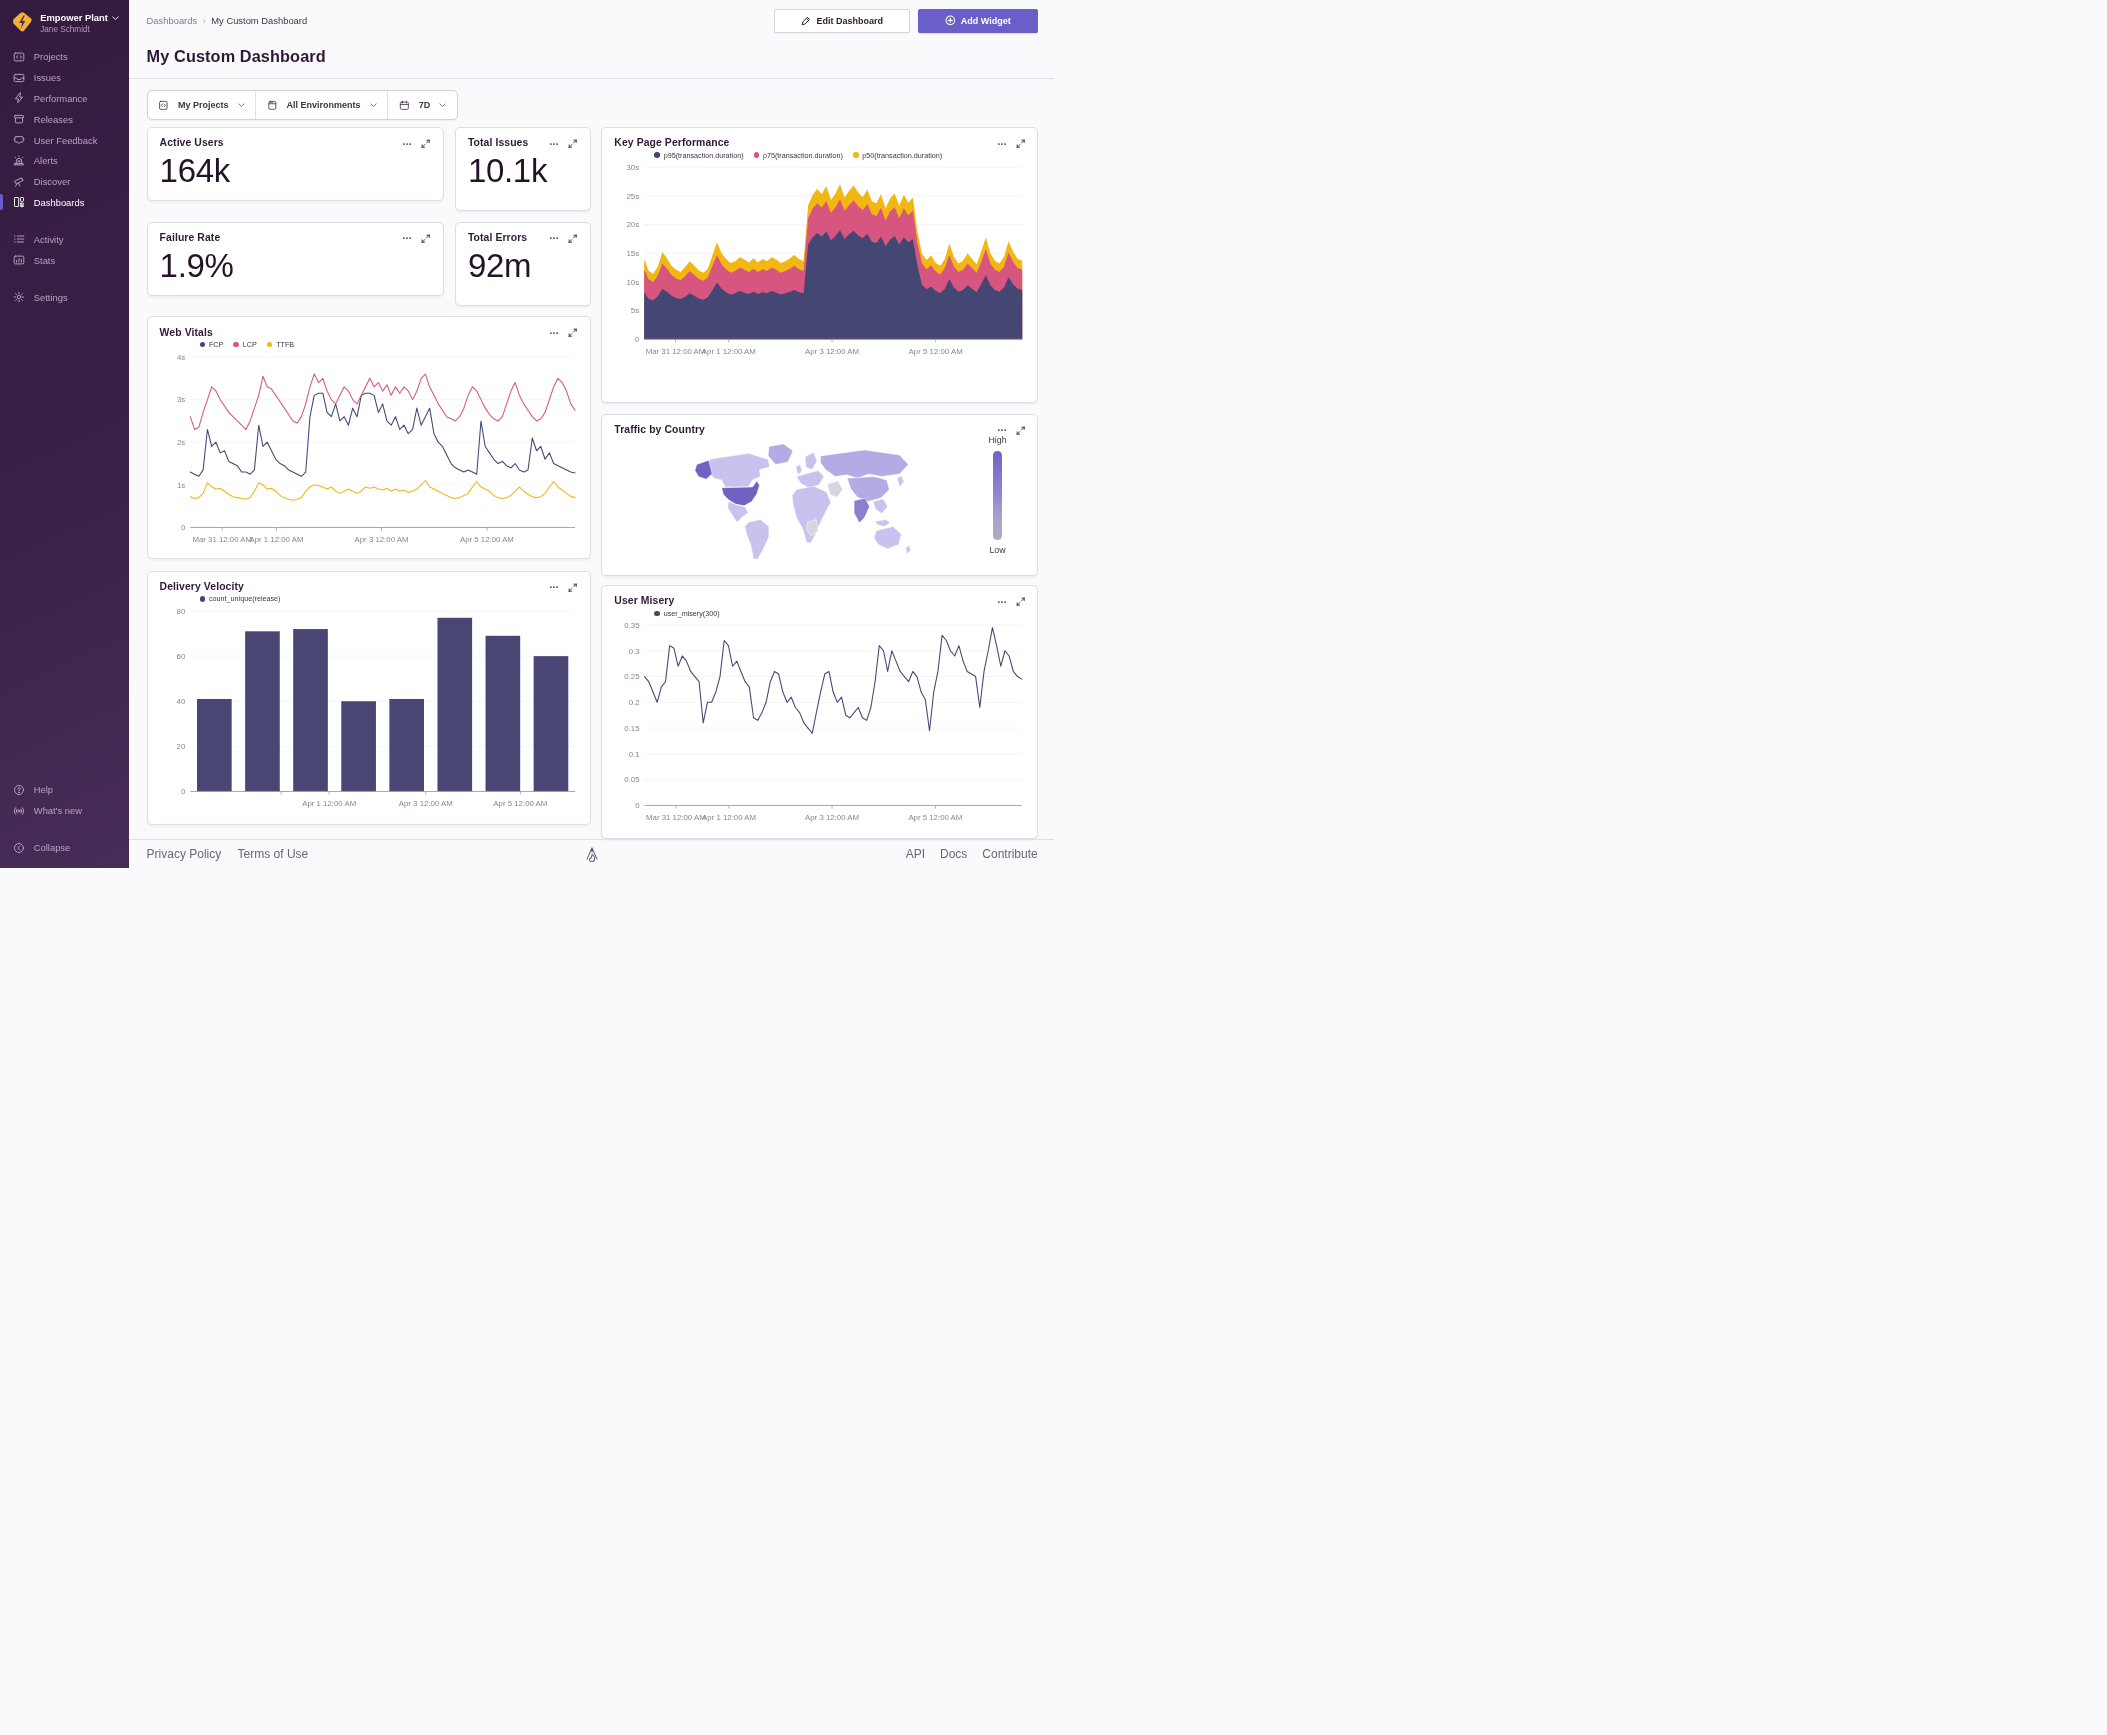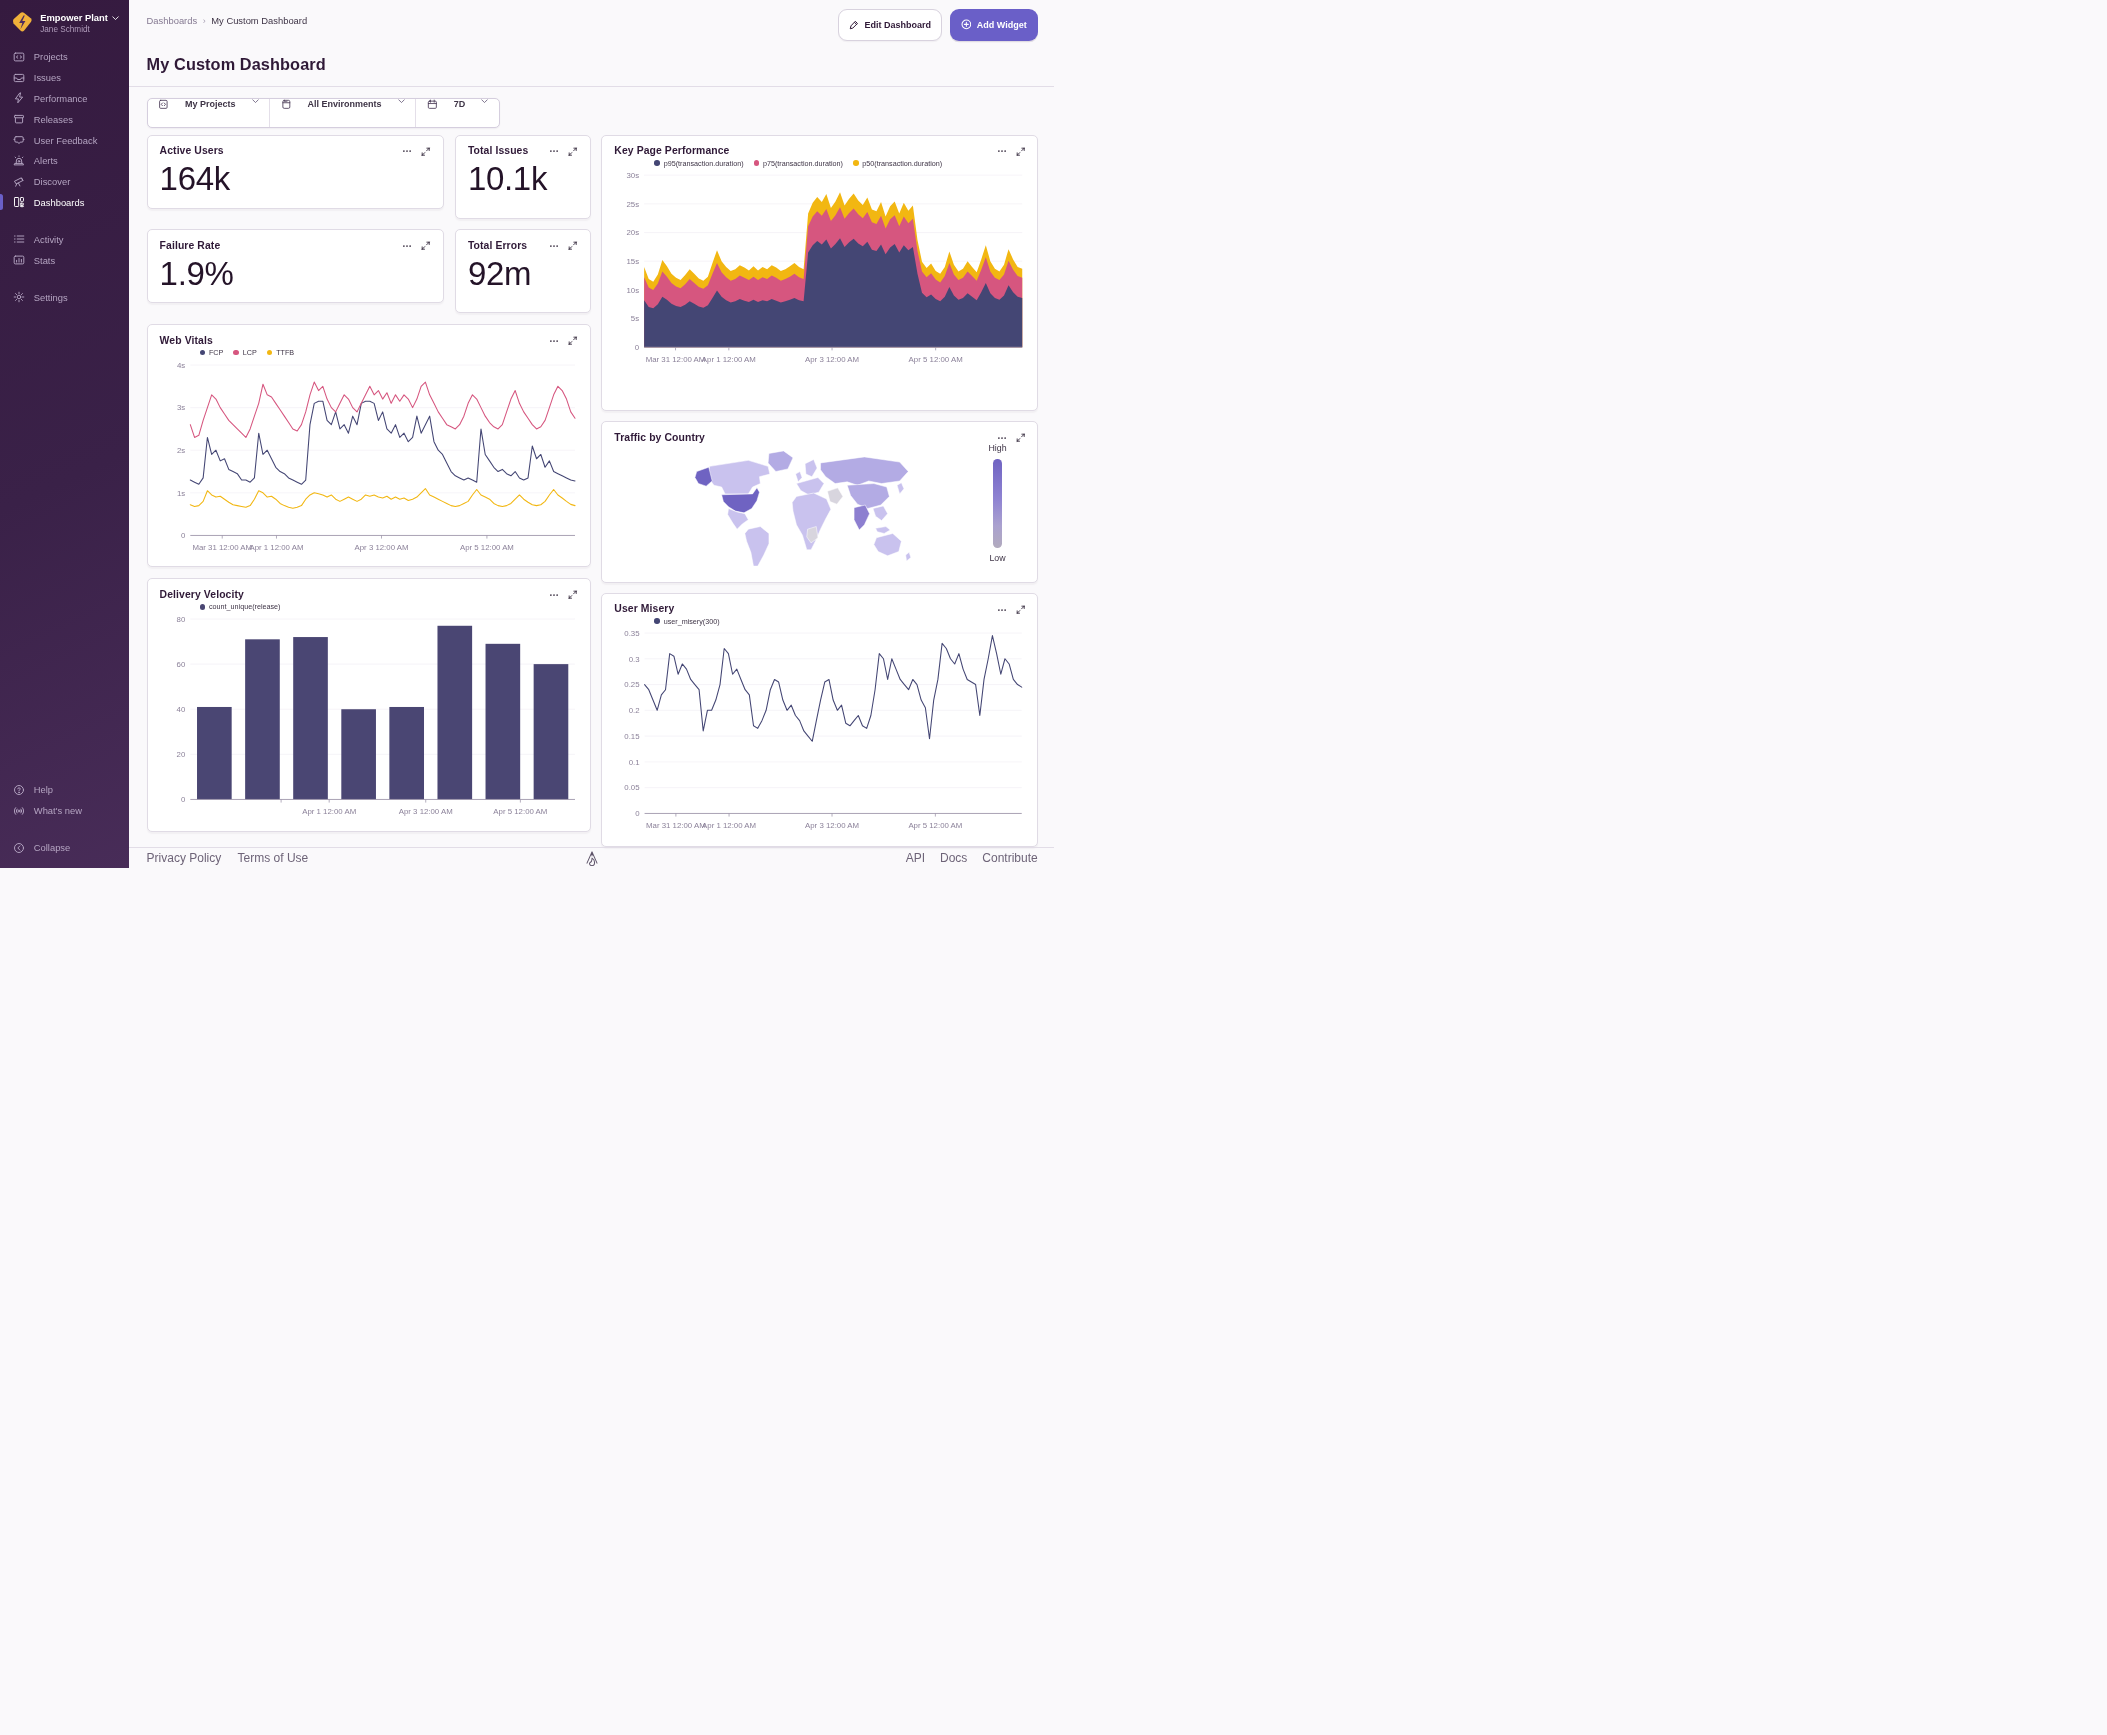--- a/index.html
+++ b/index.html
@@ -29,31 +29,31 @@
 
   
   .main { flex:1; display:flex; flex-direction:column; min-width:0; }
   .page-header { padding:8.8px 16.3px 0 17.6px; }
   .header-top { display:flex; align-items:flex-start; justify-content:space-between; }
   .breadcrumb { display:flex; align-items:center; gap:5.6px; font-size:9.4px; padding-top:6.3px; }
   .crumb-root { color:#857a92; cursor:pointer; }
   .crumb-sep { color:#a79fb2; font-size:8.8px; }
   .crumb-current { color:#3e3446; }
   .header-buttons { display:flex; gap:7.5px; }
-  .btn { display:flex; align-items:center; gap:5.6px; height:32px; padding:0 10px; border-radius:9px;
+  .btn { display:flex; align-items:center; gap:5.6px; height:24px; padding:0 26px; border-radius:2px;
     font-size:9px; font-weight:700; cursor:pointer; border:0.6px solid transparent; }
   .btn-default { background:#fff; border-color:#d8d2de; color:#2f1937; box-shadow:0 1.3px 0.6px rgba(40,20,60,.04); }
   .btn-primary { background:var(--c-accent,#6a5fc8); color:#fff; box-shadow:0 1.3px 0.6px rgba(40,20,60,.12); }
   .page-title { font-size:16.3px; font-weight:700; color:#2f1937; margin:14px 0 12.5px 0; letter-spacing:0.1px; }
   .header-divider { height:0.6px; background:#e2dde7; }
 
   .content { position:relative; flex:1; padding:11.3px 16.3px 0 17.6px; }
   .filter-bar { display:inline-flex; align-items:stretch; background:#fff; border:0.6px solid #d5cede;
     border-radius:5px; height:30px; box-shadow:0 0.6px 1.3px rgba(40,20,60,.05); overflow:hidden; margin-bottom:7px; }
-  .filter-seg { display:flex; align-items:flex-start; gap:16px; padding:0 10.7px; font-size:9px; font-weight:700;
+  .filter-seg { display:flex; align-items:center; gap:9px; padding:0 10.7px; font-size:9px; font-weight:700;
     color:#3e3446; cursor:pointer; }
   .filter-seg + .filter-seg { border-left:0.6px solid #e4dfe9; }
   .filter-seg .ficon { color:#4a3b57; display:flex; }
   .chev { color:#6e6380; display:flex; }
 
   .grid { display:flex; gap:10.7px; }
   .col-left { width:444px; flex:0 0 444px; display:flex; flex-direction:column; }
   .col-right { width:437px; flex:0 0 437px; display:flex; flex-direction:column; }
 
   .card { background:#fff; border:0.6px solid #e0dbe5; border-radius:5px; box-shadow:0 1.3px 1.3px rgba(40,20,60,.04);

